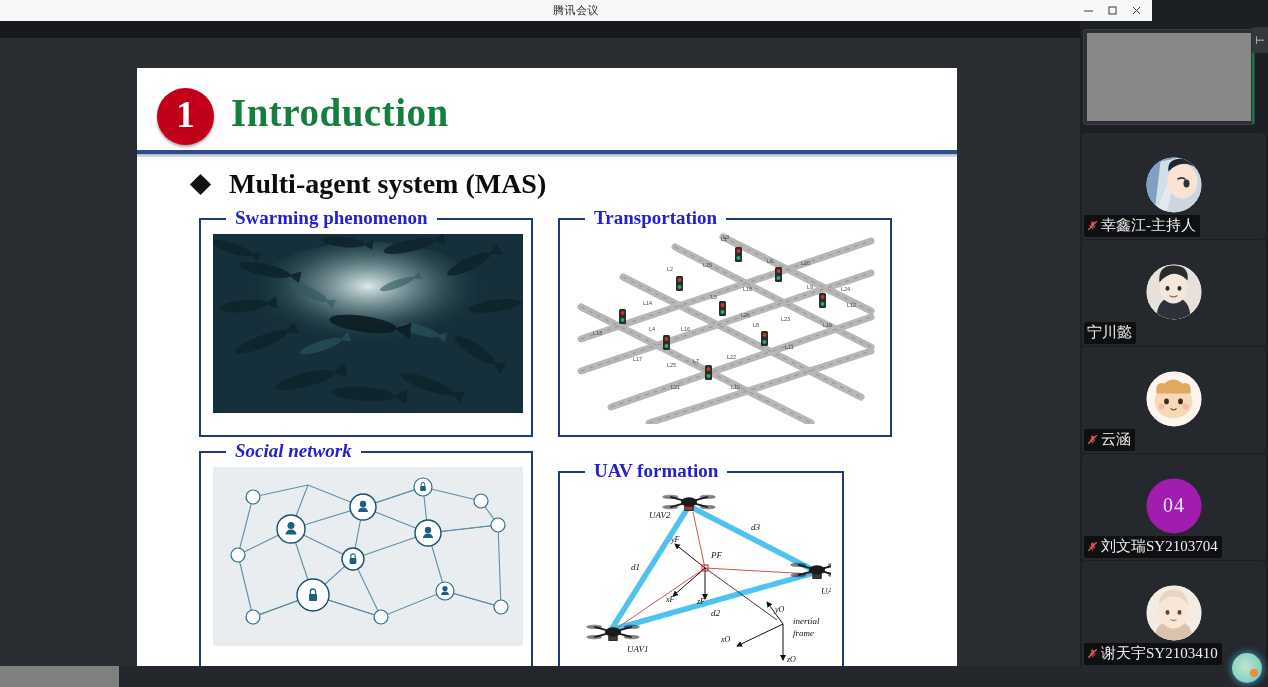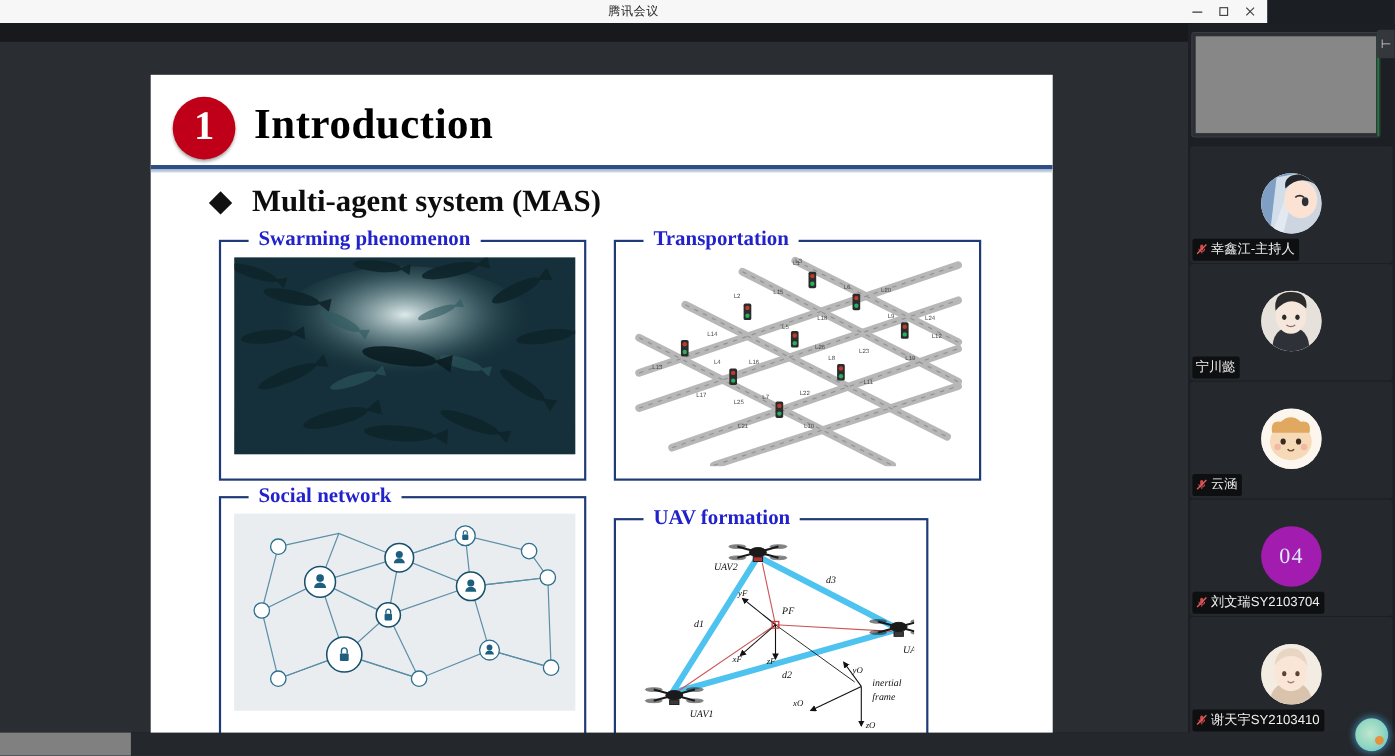--- a/index.html
+++ b/index.html
@@ -60,21 +60,21 @@
     display: flex; align-items: center; justify-content: center;
   }
   .slide-numcircle span {
     color: #fff; font-family: "Liberation Serif", serif;
     font-size: 37px; font-weight: bold; line-height: 1;
     position: relative; top: -2px;
   }
   .slide-title {
     position: absolute; left: 94px; top: 22px;
     font-family: "Liberation Serif", serif;
-    font-size: 39px; font-weight: bold; color: #000000;
+    font-size: 39px; font-weight: bold; color: #15803d;
     letter-spacing: .5px;
   }
   .header-rule {
     position: absolute; left: 0; top: 82px; width: 820px; height: 7px;
     background: linear-gradient(to bottom, #2d4f86 0%, #2d4f86 58%, #a8b7cf 58%, #dfe4ed 100%);
   }
 
   .mas-heading {
     position: absolute; left: 56px; top: 100px;
     display: flex; align-items: center; gap: 21px;
@@ -96,21 +96,21 @@
     position: absolute; top: -13px; left: 25px;
     background: #ffffff; padding: 0 9px;
     font-family: "Liberation Serif", serif;
     font-size: 19px; font-weight: bold; color: #2222cc;
     white-space: nowrap;
   }
   .panel-body { position: absolute; inset: 11px; overflow: hidden; }
 
   #panel-swarm  { left: 62px;  top: 150px; width: 334px; height: 219px; }
   #panel-trans  { left: 421px; top: 150px; width: 334px; height: 219px; }
-  #panel-social { left: 62px;  top: 383px; width: 334px; height: 219px; }
+  #panel-social { left: 62px;  top: 383px; width: 334px; height: 219px; font-style: italic; }
   #panel-uav    { left: 421px; top: 403px; width: 286px; height: 219px; }
 
   
   .fish-photo {
     position: absolute; left: 12px; top: 14px; width: 310px; height: 179px;
     background:
       radial-gradient(ellipse 60% 45% at 52% 40%, rgba(225,238,240,.95) 0%, rgba(150,182,186,.55) 30%, rgba(40,66,70,0) 62%),
       radial-gradient(ellipse 120% 95% at 50% 45%, #4e7478 0%, #2b4b50 48%, #152c31 78%, #0a181c 100%);
     overflow: hidden;
   }
@@ -167,22 +167,22 @@
     color: #dfeaff; font-size: 20px; letter-spacing: 1px; font-family: Liberation Serif, serif;
   }
   .name-chip {
     position: absolute; left: 2px; bottom: 2px;
     max-width: 170px;
     display: flex; align-items: center; gap: 3px;
     padding: 1px 4px 2px 3px;
     background: rgba(0,0,0,.62); border-radius: 2px;
   }
   .name-chip .nm {
-    font-size: 12px; color: #f0f0f0; white-space: nowrap;
-    font-family: Liberation Sans, sans-serif;
+    font-size: 15px; color: #f0f0f0; white-space: nowrap;
+    font-family: Liberation Serif, serif;
   }
   .mic-muted { width: 11px; height: 11px; display:block; }
 
   
   .bottombar {
     position: absolute; left: 0; bottom: 0; width: 1268px; height: 21px;
     background: #24272b;
   }
   .taskbar-thumb {
     position: absolute; left: 0; bottom: 0; width: 119px; height: 21px;

